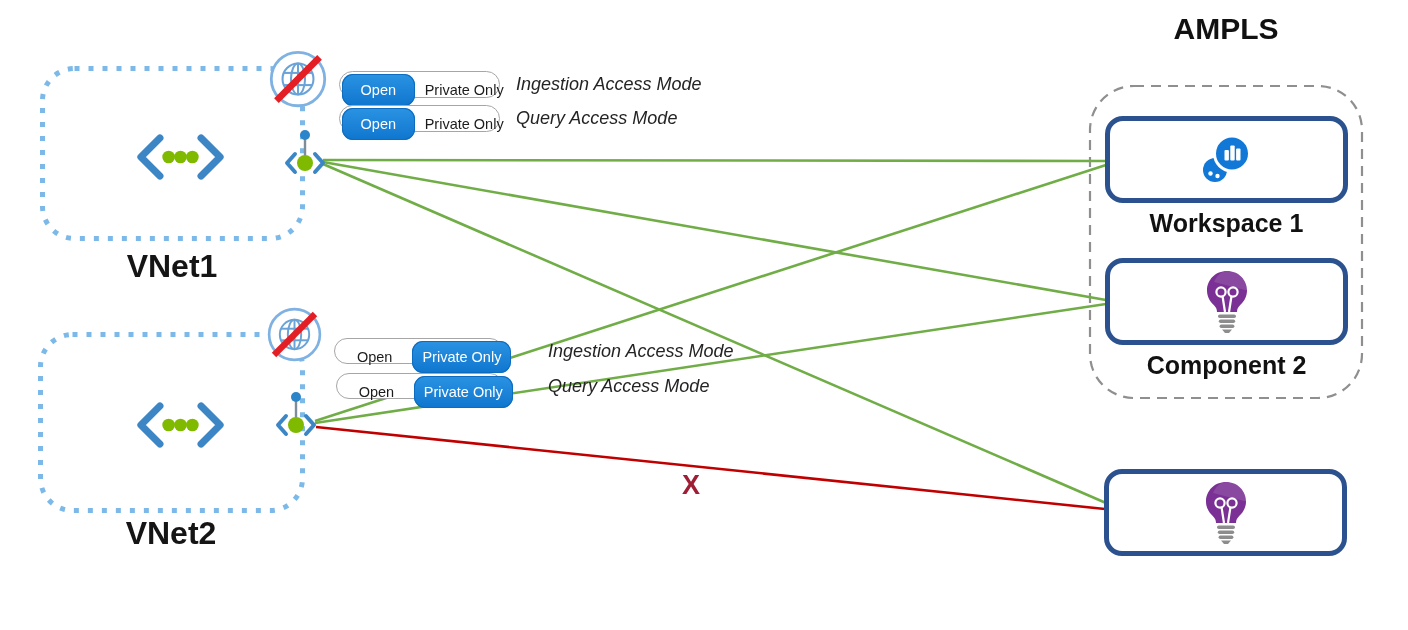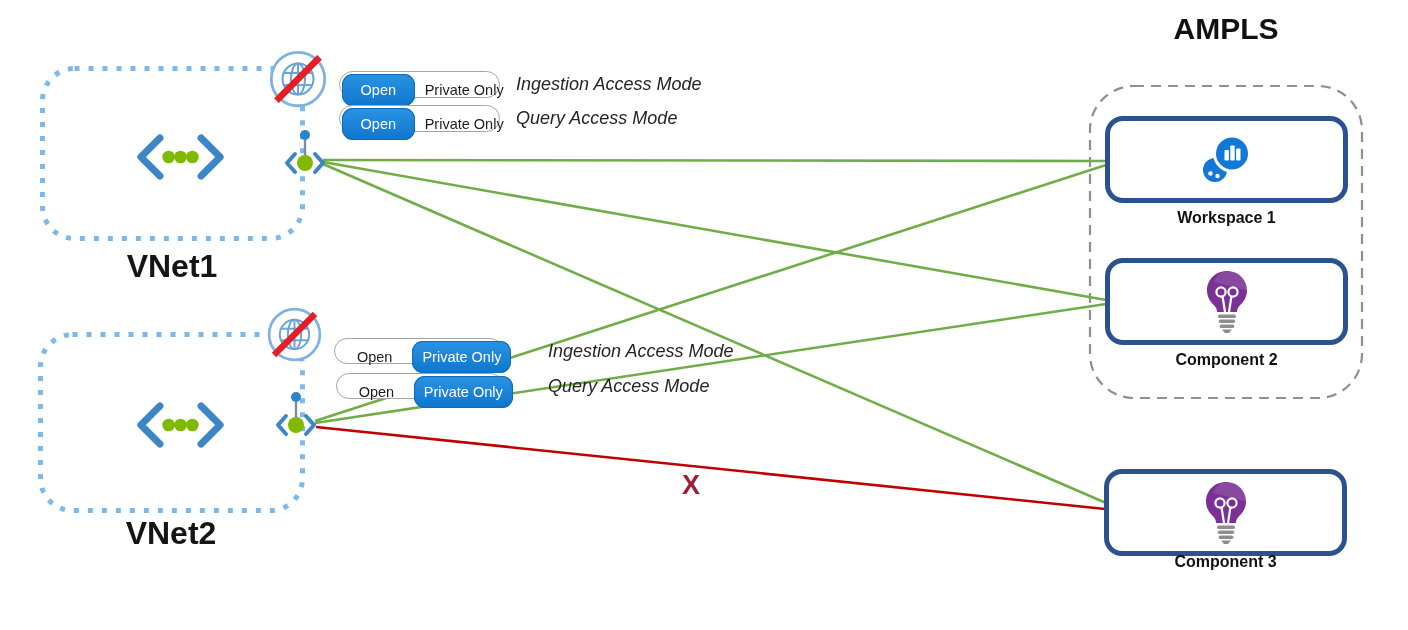--- a/index.html
+++ b/index.html
@@ -6,21 +6,21 @@
   .canvas{position:relative;width:1408px;height:630px;background:#fff;overflow:hidden;
           font-family:"Liberation Sans",sans-serif;color:#111;}
   .abs{position:absolute;}
   svg{display:block;}
   .lines-layer{position:absolute;left:0;top:0;z-index:1;}
   .z2{z-index:2;}
   .vnet-label{position:absolute;text-align:center;font-weight:700;font-size:32px;color:#151515;z-index:2;}
   .ampls-title{position:absolute;text-align:center;font-weight:700;font-size:30px;color:#111;z-index:2;}
   .res-box{position:absolute;width:233px;height:77px;background:#fff;border:5px solid #2b528f;
            border-radius:18px;z-index:2;display:flex;align-items:center;justify-content:center;}
-  .res-label{position:absolute;width:243px;text-align:center;font-weight:600;font-size:16px;color:#111;z-index:2;}
+  .res-label{position:absolute;width:243px;text-align:center;font-weight:600;font-size:25px;color:#111;z-index:2;}
   .toggle{position:absolute;display:flex;align-items:stretch;background:#fff;border:1.5px solid #a6a6a6;
           border-radius:15px;padding:2px;box-sizing:border-box;z-index:3;}
   .tseg{display:flex;align-items:center;justify-content:center;font-size:14.5px;line-height:1;
         border-radius:11px;color:#1c1c1c;white-space:nowrap;padding:16px 10px;}
   .tseg.sel{background:linear-gradient(#2b93e2,#0f76cf);color:#fff;box-shadow:inset 0 0 0 1px #0e6cbf;}
   .tseg.open-seg{flex:0 0 34%;}
   .tseg.priv-seg{flex:1;}
   .mode-label{position:absolute;height:27px;display:flex;align-items:center;font-size:18px;color:#242424;z-index:2;font-style:italic;}
   .x-marker{position:absolute;font-size:27px;font-weight:600;color:#9e1e35;z-index:2;}
 </style>
@@ -162,15 +162,14 @@
       <circle cx="19" cy="23" r="4.6" fill="none" stroke="#fff" stroke-width="2.2"></circle>
       <circle cx="31" cy="23" r="4.6" fill="none" stroke="#fff" stroke-width="2.2"></circle>
       <path d="M20.5 27 L23 43" fill="none" stroke="#fff" stroke-width="2.2"></path>
       <path d="M29.5 27 L27 43" fill="none" stroke="#fff" stroke-width="2.2"></path>
       <rect x="16" y="45.5" width="18" height="3.6" rx="1.8" fill="#8d8d8d"></rect>
       <rect x="16.8" y="50.5" width="16.4" height="3.6" rx="1.8" fill="#8d8d8d"></rect>
       <rect x="17.6" y="55.5" width="14.8" height="3.4" rx="1.7" fill="#8d8d8d"></rect>
       <path d="M20 60.5 L30 60.5 L27 64 L23 64 Z" fill="#8d8d8d"></path>
     </svg>
   </div>
-  <div class="res-label" style="left:1104px;top:553px;">Component 3</div>
 
 </div>
 
 </body></html>

